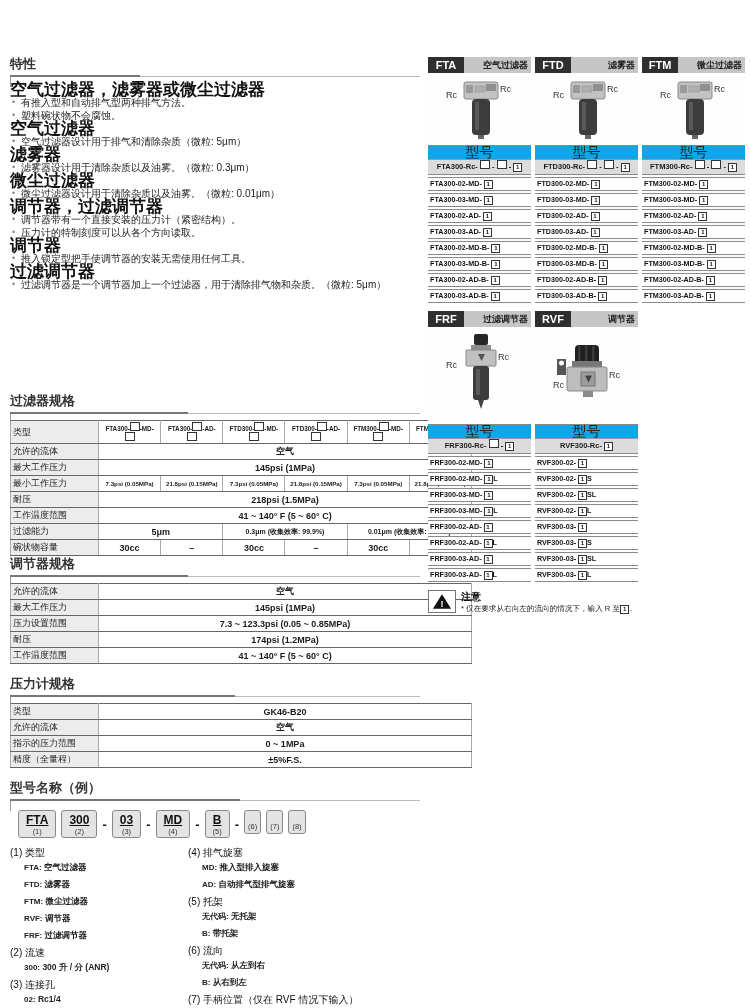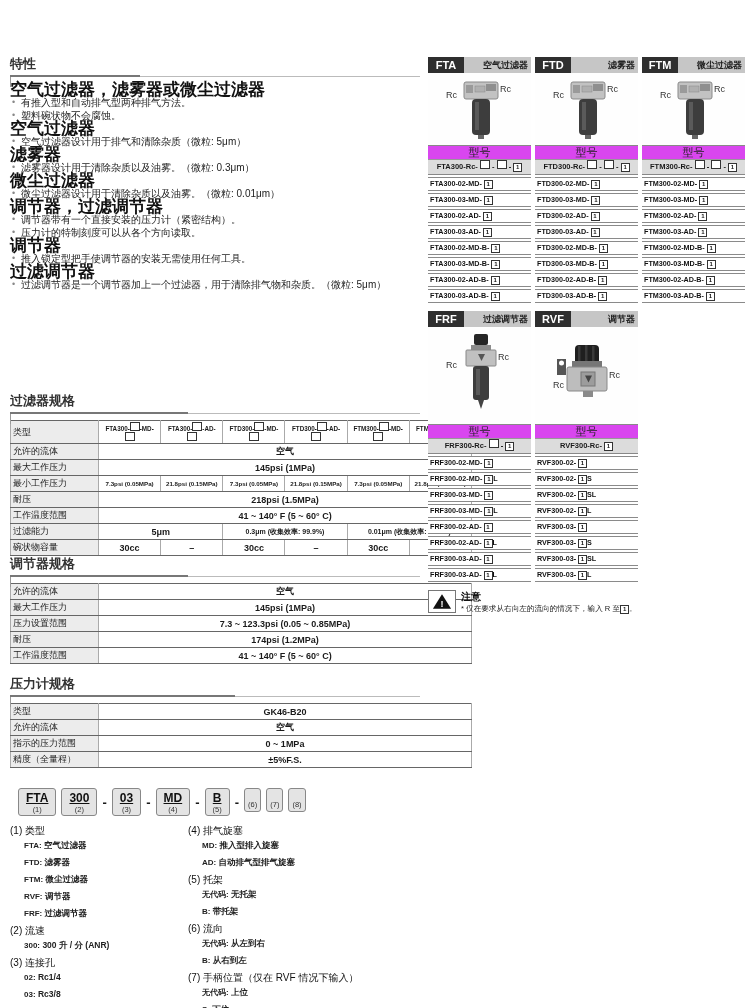--- a/index.html
+++ b/index.html
@@ -44,22 +44,22 @@
   #col-right{position:absolute;left:428px;top:57px;width:318px;}
   .prow{display:flex;gap:4px;margin-bottom:8px;align-items:flex-start;}
   .panel{width:103px;flex:none;}
   .phead{display:flex;height:16px;}
   .pcode{width:36px;background:#2f2f2f;color:#fff;font-weight:bold;font-size:11px;
          text-align:center;line-height:16px;}
   .pname{flex:1;background:#c6c6c6;font-size:9px;font-weight:bold;text-align:right;
          padding-right:3px;line-height:16px;color:#222;}
   .pphoto{height:72px;display:flex;align-items:center;justify-content:center;background:#fefefe;}
   .prow2 .pphoto{height:97px;}
-  .pmodel{background:#d946ef;border-top:1px solid #888;border-bottom:1px solid #999;
-          font-size:11px;text-align:center;height:13px;line-height:13px;color:#222;}
+  .pmodel{background:#0ea5e9;border-top:1px solid #888;border-bottom:1px solid #999;
+          font-size:14px;text-align:center;height:13px;line-height:13px;color:#222;}
   .ppattern{background:#dcdcdc;border-bottom:1px solid #888;font-size:7.5px;font-weight:bold;
             text-align:center;height:14px;line-height:14px;white-space:nowrap;}
   .mrow{border-top:1px solid #8a8a8a;border-bottom:1px solid #8a8a8a;margin-top:2px;height:12px;
         line-height:12px;font-size:7.2px;font-weight:bold;padding-left:2px;background:#fff;
         white-space:nowrap;color:#111;}
   
   .note{display:flex;width:218px;margin-top:5px;align-items:flex-start;}
   .note-icon{width:26px;height:21px;border:1px solid #777;display:flex;align-items:center;
              justify-content:center;margin-right:5px;flex:none;background:#fff;}
   .note-title{font-size:10px;font-weight:bold;color:#111;}
@@ -228,20 +228,21 @@
           </tr>
           <tr>
             <td class="lbl">精度（全量程）</td>
             <td class="v">±5%F.S.</td>
           </tr>
         </tbody>
     </table>
   </div>
 
   <div class="sec" id="sec-model">
+    <h2 style="--dw:230px">型号名称（例）</h2>
     <div class="mseq" id="mseq">
         <div class="mbox">
           <span class="mcode">FTA</span>
           <span class="mnum">(1)</span>
         </div>
         <div class="mbox">
           <span class="mcode">300</span>
           <span class="mnum">(2)</span>
         </div>
         <span class="msep">-</span>

